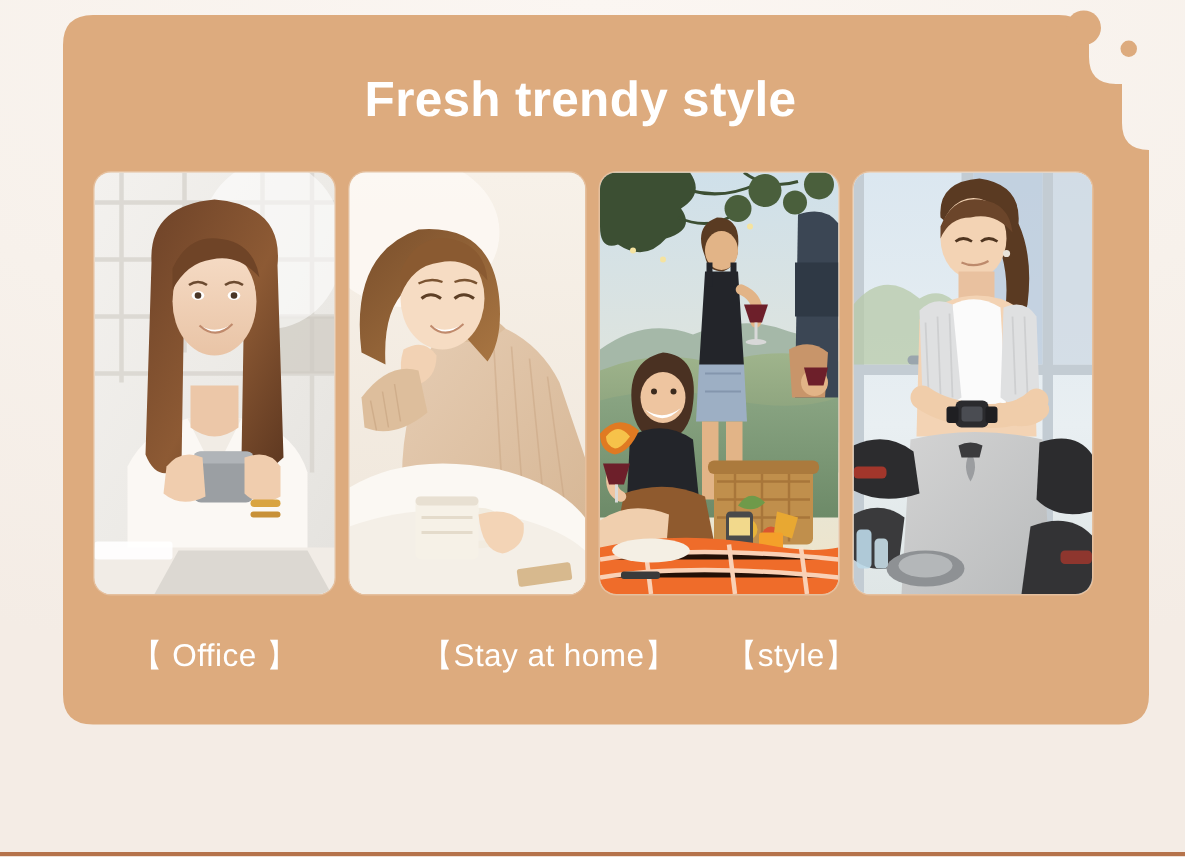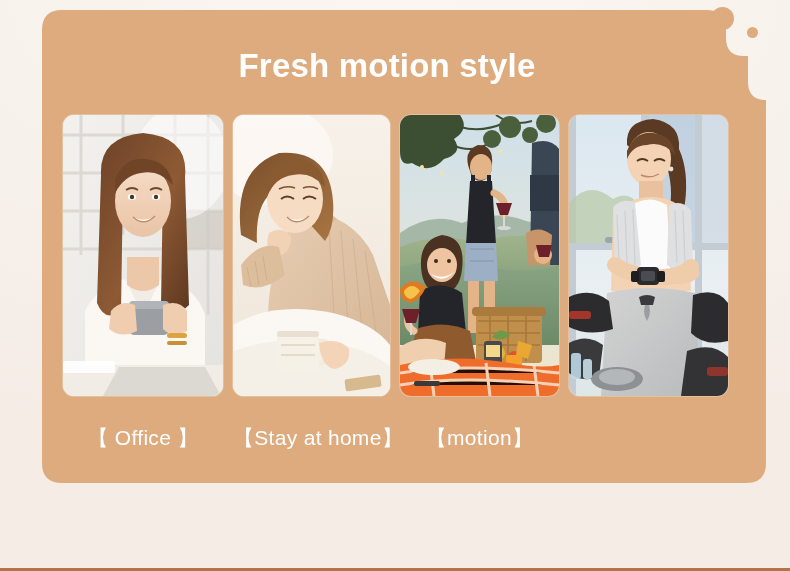--- a/index.html
+++ b/index.html
@@ -116,21 +116,21 @@
   }
   .caption {
     color: #ffffff;
     font-size: 21px;
     line-height: 46px;
     text-align: center;
     white-space: nowrap;
     letter-spacing: 0.3px;
   }
   .caption-1 { width: 160px; }
-  .caption-2 { width: 157px; }
+  .caption-2 { width: 157px; margin-left: 48px; }
   .caption-3 { width: 159px; }
   .caption-4 { width: 159px; }
 </style>
 </head>
 <body>
 
 <div class="page">
 
   <div class="card-wrap">
     <svg class="card-svg" width="790" height="500" viewBox="0 0 790 500">
@@ -152,21 +152,21 @@
         Q 42 483 42 463
         L 42 30
         Q 42 10 62 10
         Z" fill="#ddab7e"></path>
     </svg>
   </div>
 
   <div class="dot dot-large"></div>
   <div class="dot dot-small"></div>
 
-  <div class="title">Fresh motion style</div>
+  <div class="title">Fresh trendy style</div>
 
   <div class="strip">
 
     <div class="panel panel-1">
       <svg viewBox="0 0 160 281" preserveAspectRatio="xMidYMid slice">
         <defs>
           <linearGradient id="o-bg" x1="0" y1="0" x2="1" y2="1">
             <stop offset="0%" stop-color="#f3f1ee"></stop>
             <stop offset="55%" stop-color="#eceae6"></stop>
             <stop offset="100%" stop-color="#e4e2de"></stop>
@@ -501,17 +501,17 @@
         <rect x="2" y="238" width="10" height="26" rx="3" fill="#bcd9e8" opacity="0.9"></rect>
         <rect x="14" y="244" width="9" height="20" rx="3" fill="#cfe6f0" opacity="0.85"></rect>
       </svg>
     </div>
 
   </div>
 
   <div class="captions">
     <div class="caption caption-1">【 Office 】</div>
     <div class="caption caption-2">【Stay at home】</div>
-    <div class="caption caption-4">【motion】</div>
+    <div class="caption caption-4">【style】</div>
   </div>
 
   <div class="bottom-rule"></div>
 </div>
 
 </body></html>

